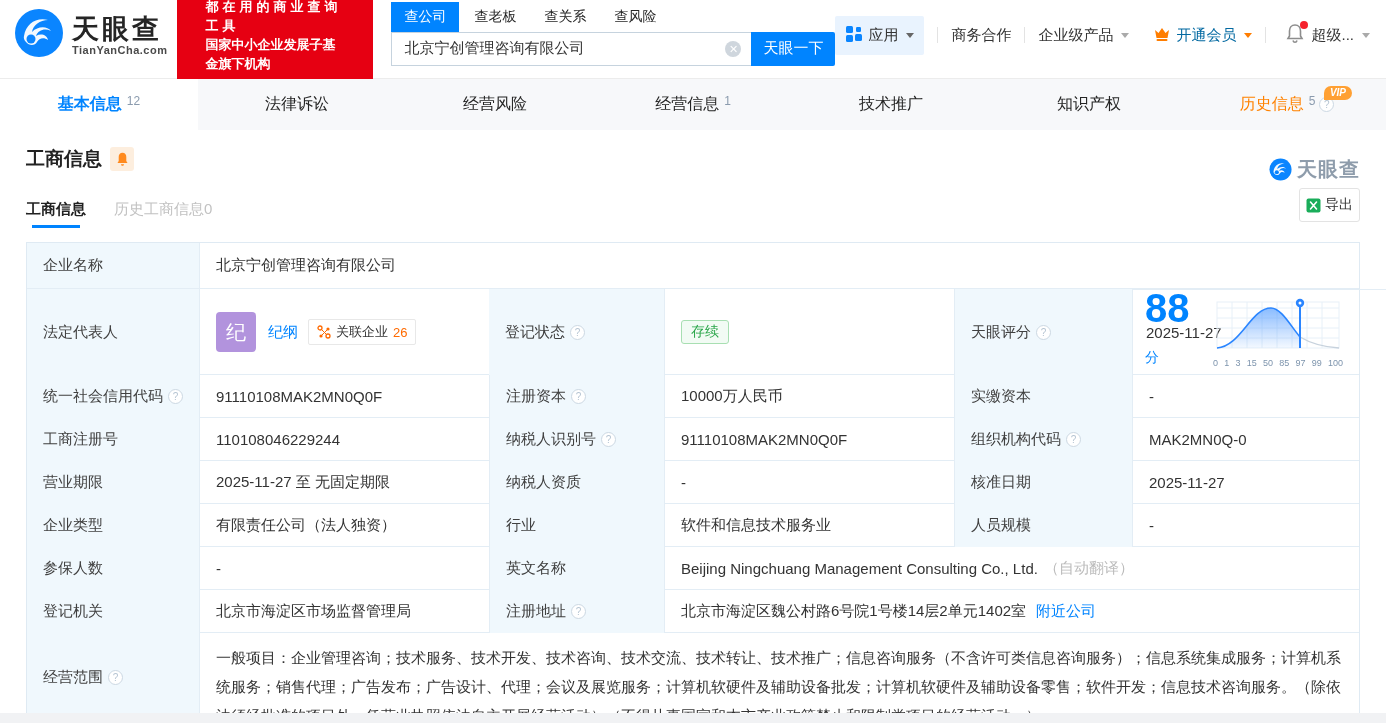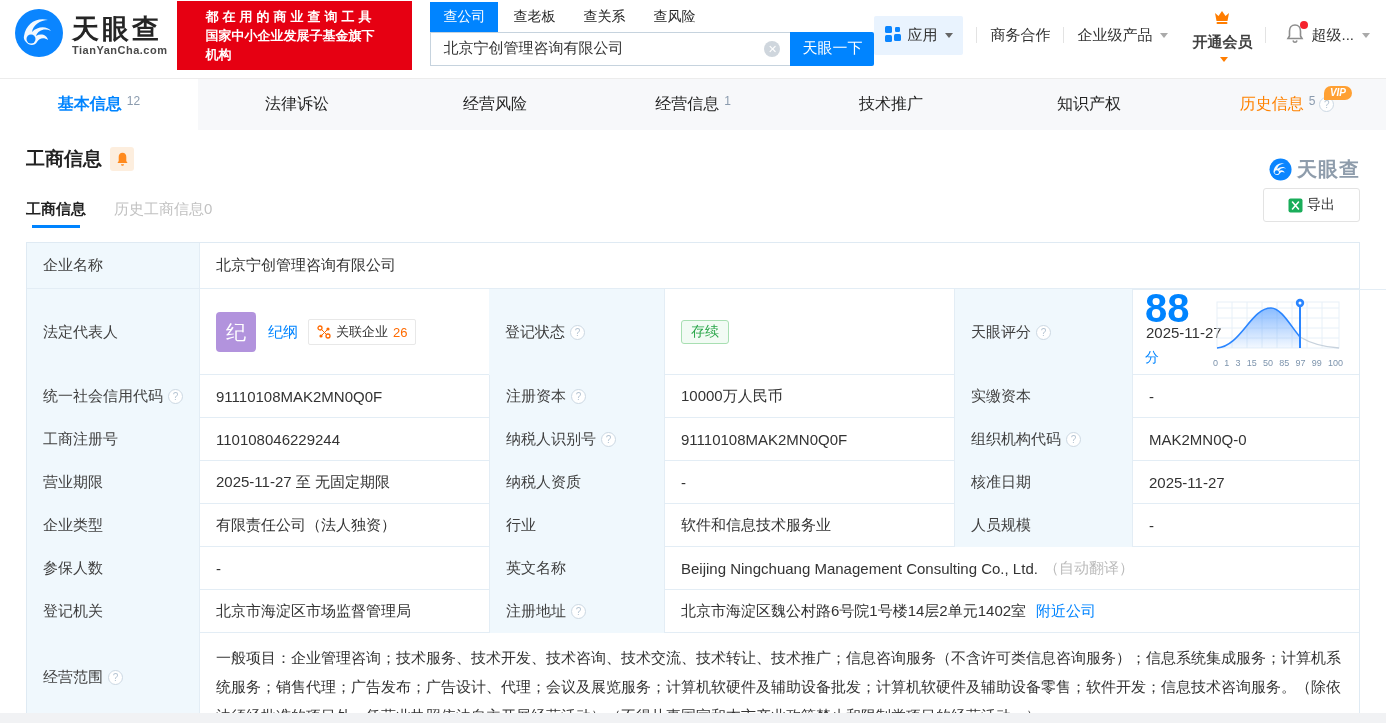--- a/index.html
+++ b/index.html
@@ -28,21 +28,21 @@
     cursor:pointer; font-family:inherit; border-radius:0 2px 2px 0;}
   .hnav { margin-left:auto; display:flex; align-items:center; padding-right:16px; font-size:15px; }
   .hitem { display:flex; align-items:center; gap:5px; cursor:pointer; white-space:nowrap;}
   .apps { background:#e9f3fe; padding:9px 10px; border-radius:2px; }
   .hdiv { width:1px; height:16px; background:#e3e3e3; margin:0 13px; }
   .gap24 { width:24px; }
   .caret { width:0; height:0; border-left:4px solid transparent; border-right:4px solid transparent;
     border-top:5px solid #666; margin-left:3px; }
   .caret.lite { border-top-color:#aaa; }
   .caret.orange { border-top-color:#ff7d00; }
-  .vip-link { color:#404040; font-weight:bold;flex-direction:column; }
+  .vip-link { color:#0369a1; font-weight:normal; }
   .bell-wrap { position:relative; margin:0 6px; cursor:pointer;}
   .red-dot { position:absolute; top:-2px; right:-3px; width:8px; height:8px; border-radius:50%; background:#f5222d;}
 
   
   .mtabs { margin-top:8px; border-top:1px solid #ececec; background:#f7f8fa; height:52px; display:flex; }
   .mtab { flex:1; display:flex; align-items:center; justify-content:center; font-size:16px;
     color:#252525; cursor:pointer; position:relative; }
   .mtab.active { background:#fff; color:#0084ff; font-weight:bold; }
   .mtab .cnt { font-size:12px; color:#8b9bae; margin-left:5px; position:relative; top:-4px; font-weight:normal;}
   .mtab.orange { color:#ff8200; }
@@ -60,21 +60,21 @@
   .bell-chip { width:24px; height:24px; background:#fdeede; border-radius:3px; margin-left:8px;
     display:flex; align-items:center; justify-content:center; cursor:pointer;}
   .watermark { position:absolute; right:26px; top:10px; display:flex; align-items:center; gap:5px; }
   .watermark span { font-size:20px; font-weight:bold; color:#8e9cab; letter-spacing:1px;}
   .subtabs { margin-top:20px; display:flex; align-items:center; position:relative; height:34px;}
   .subtab { font-size:15px; cursor:pointer; }
   .subtab.active { color:#222; font-weight:bold; position:relative; }
   .subtab.active:after { content:""; position:absolute; left:6px; right:6px; bottom:-9px; height:3px; background:#0084ff;}
   .subtab.dim { color:#c2c2c2; margin-left:28px; }
   .export-btn { position:absolute; right:0; top:-4px; display:flex; align-items:center; gap:4px;
-    border:1px solid #e3e3e3; border-radius:3px; padding:7px 24px; font-size:14px; color:#333;
+    border:1px solid #e3e3e3; border-radius:3px; padding:7px 6px; font-size:14px; color:#333;
     background:#fff; cursor:pointer;}
 
   
   .tbl { margin-top:16px; border:1px solid #dfeaf3; width:1334px; font-size:15px; }
   .trow { display:flex; border-top:1px solid #e3edf5; }
   .trow:first-child { border-top:none; }
   .cell { display:flex; align-items:center; padding:0 16px; border-left:1px solid #e3edf5; min-height:43px;}
   .cell:first-child { border-left:none; }
   .lbl { background:#f0f8fd; color:#404040; }
   .c1 { width:172px; flex:none;}

